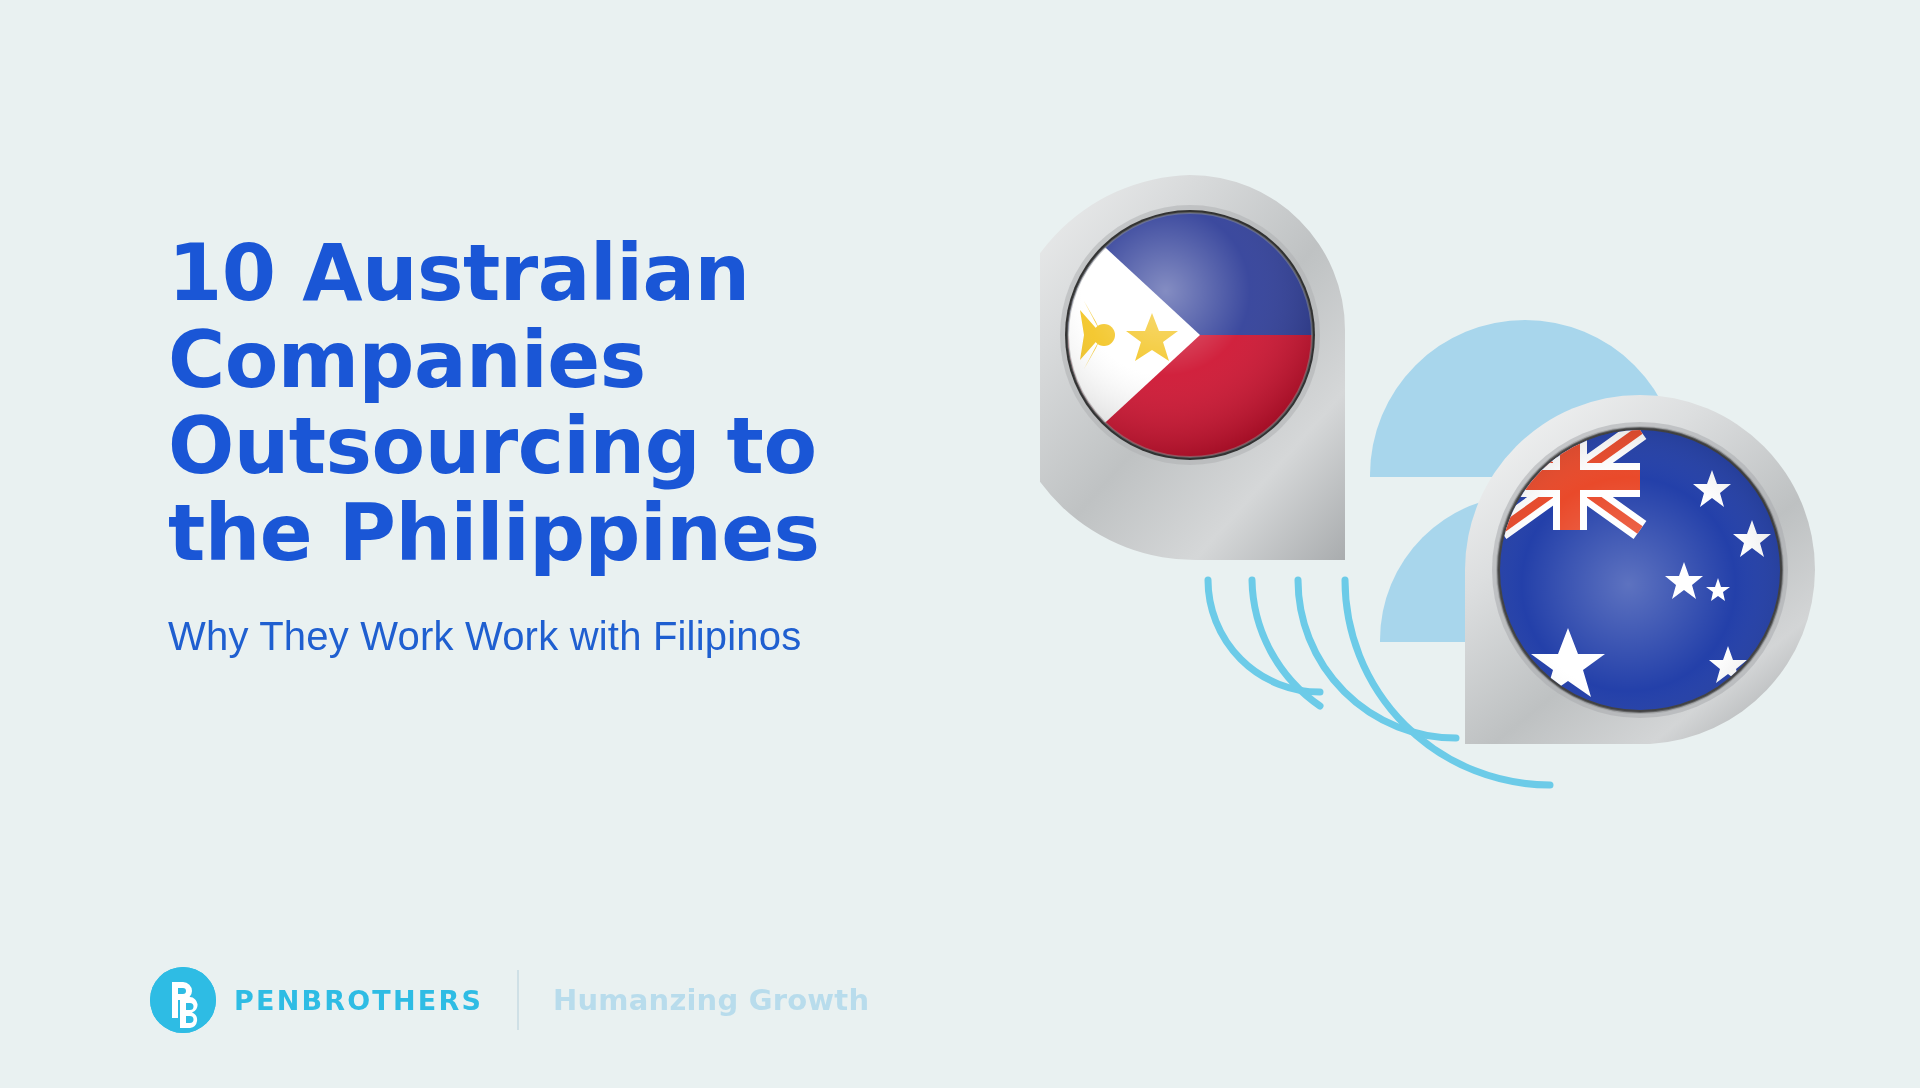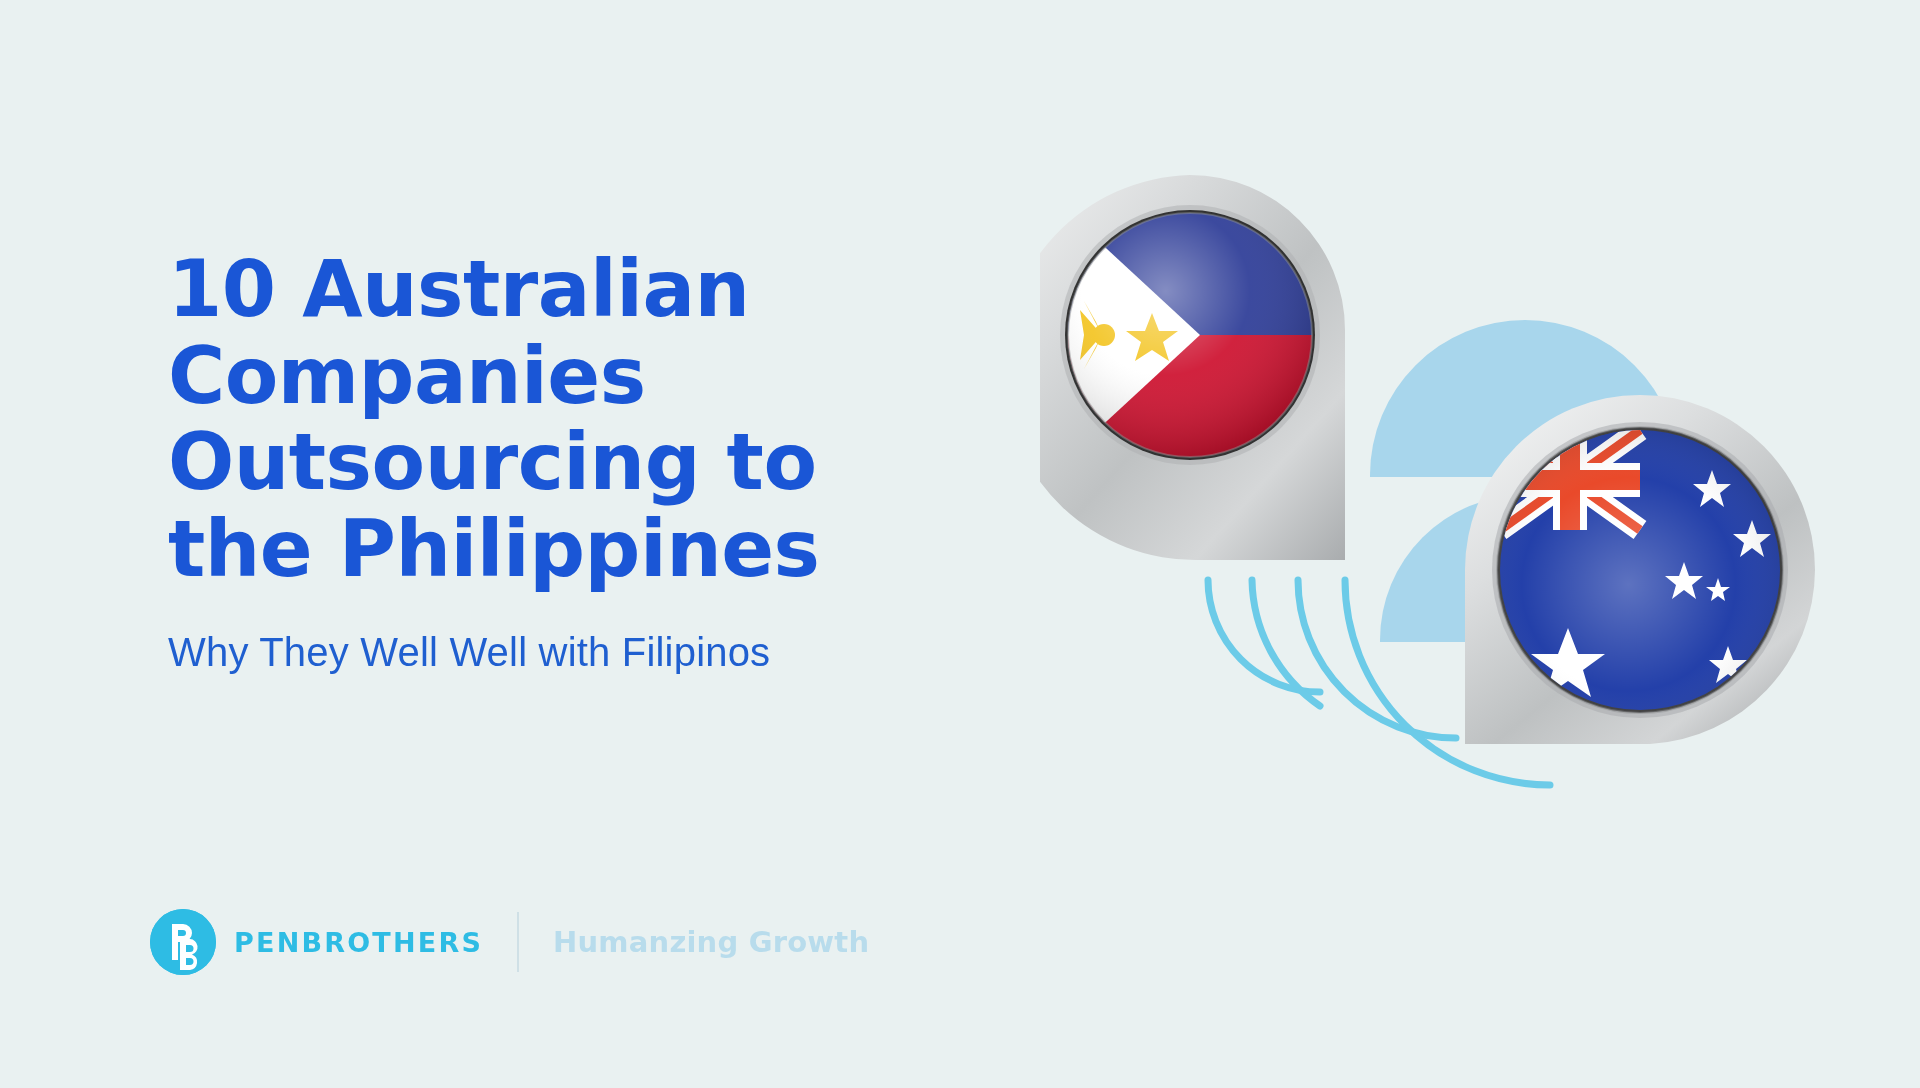--- a/index.html
+++ b/index.html
@@ -24,36 +24,35 @@
     width:820px;
   }
   .headline {
     color:#1a56d6;
     font-size:78px;
     line-height:1.11;
     font-weight:700;
     letter-spacing:-0.5px;
     font-family:"DejaVu Sans", sans-serif;
     white-space:pre-line;
-    margin-top:16px;
   }
   .subheadline {
     margin-top:38px;
     color:#1f5fd0;
     font-size:40px;
     font-weight:400;
     letter-spacing:0.2px;
     font-family:"Liberation Sans", sans-serif;
   }
 
   
   .logo-lockup {
     position:absolute;
     left:150px;
-    top:904px;
+    top:962px;
     display:flex;
     align-items:center;
     height:76px;
   }
   .logo-mark {
     width:66px; height:66px;
     border-radius:50%;
     background:#2ebce4;
     position:relative;
     flex:0 0 auto;
@@ -213,21 +212,21 @@
         <circle cx="600" cy="420" r="143" fill="none" stroke="#8d9092" stroke-width="2" opacity="0.5"></circle>
       </g>
     </svg>
   </div>
 
   <div class="text-block">
     <h1 class="headline">10 Australian
 Companies
 Outsourcing to
 the Philippines</h1>
-    <p class="subheadline">Why They Well Well with Filipinos</p>
+    <p class="subheadline">Why They Work Work with Filipinos</p>
   </div>
 
   <div class="logo-lockup">
     <div class="logo-mark">
       <svg viewBox="0 0 66 66" xmlns="http://www.w3.org/2000/svg">
         <circle cx="33" cy="33" r="33" fill="#2ebce4"></circle>
 
         <path d="M22 15 h11 a9 9 0 0 1 0 18 h-5 v-6 h5 a3 3 0 0 0 0-6 h-5 v30 h-6 z" fill="#ffffff"></path>
 
         <path d="M30 30 h10 a8 8 0 0 1 2 15.6 a8 8 0 0 1 -2 15.4 h-10 z

